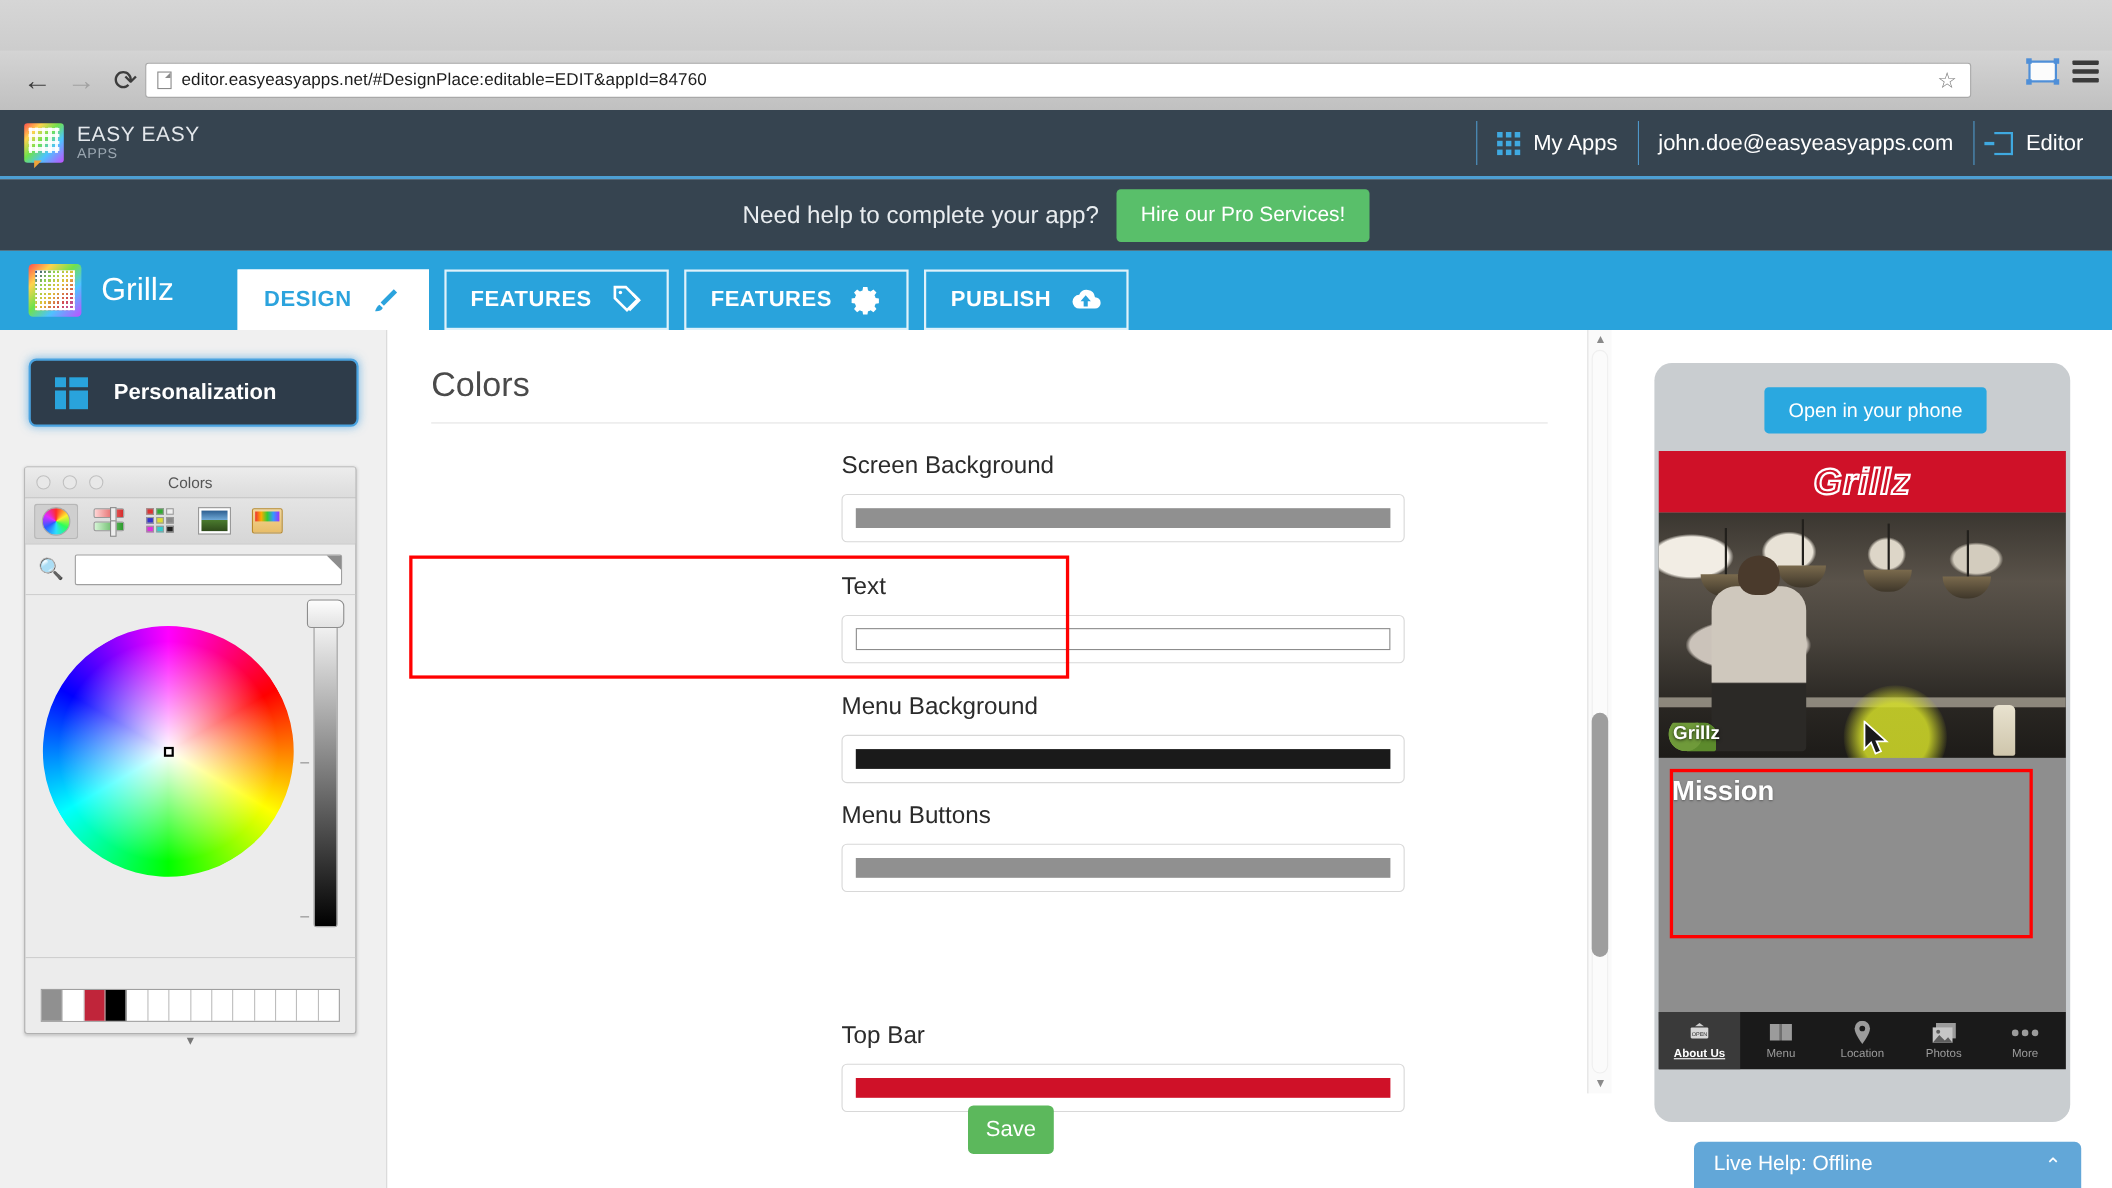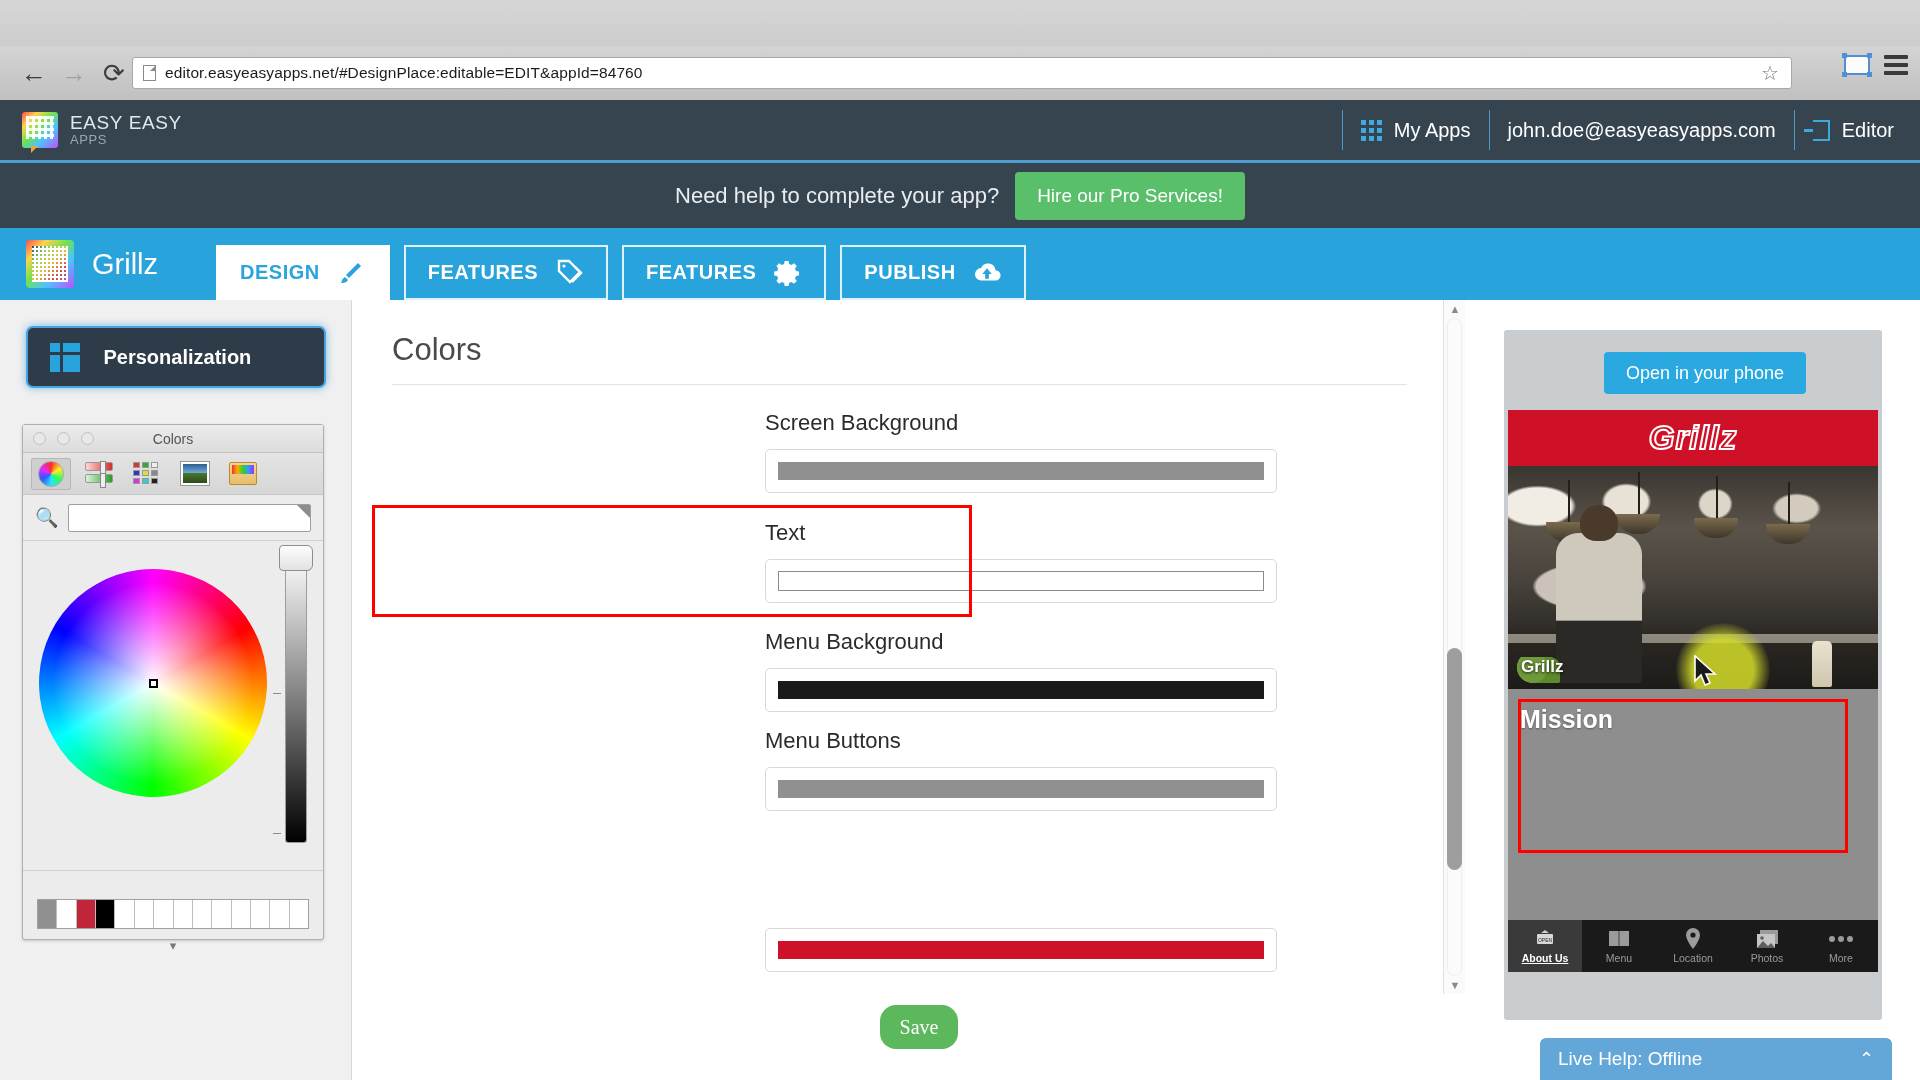--- a/index.html
+++ b/index.html
@@ -263,43 +263,42 @@
   .swatch { width:100%; height:18px; }
   .swatch.bordered { border:1px solid #8c8c8c; height:20px; }
 
   .highlight-box {
     position:absolute; left:372px; top:505px; width:600px; height:112px;
     border:3px solid #ff0000; pointer-events:none;
   }
 
   .save-btn {
     position:absolute; left:880px; top:1005px; width:78px; height:44px;
-    background:#5cb85c; color:#fff; font-size:20px; border:none; border-radius:16px;
+    background:#5cb85c; color:#fff; font-size:20px; border:none; border-radius:5px;
     cursor:pointer;
-    font-family:Liberation Serif, serif;
   }
 
   
   .main-scroll { position:absolute; left:1443px; top:300px; width:22px; height:694px;
     background:#fafafa; border-left:1px solid #e0e0e0; }
   .ms-arrow { width:22px; height:18px; display:flex; align-items:center; justify-content:center;
     font-size:11px; color:#8a8a8a; }
   .ms-arrow.bot { position:absolute; bottom:0; }
   .ms-track { position:absolute; top:18px; bottom:18px; left:3px; width:15px;
     background:#fbfbfb; border-radius:8px; border:1px solid #efefef; }
   .ms-thumb { position:absolute; top:348px; left:3px; width:15px; height:222px;
     background:#9e9e9e; border-radius:8px; }
 
   
   .preview-panel {
     position:absolute; top:300px; left:1466px; width:454px; height:780px; background:#fff;
   }
   .phone-shell {
     position:absolute; left:38px; top:30px; width:378px; height:690px;
-    background:#c9cdd0; border-radius:3px;
+    background:#c9cdd0; border-radius:16px;
   }
   .open-phone-btn {
     position:absolute; left:100px; top:22px; width:202px; height:42px;
     background:#2aa8e0; color:#fff; font-size:18px; border:none; border-radius:4px; cursor:pointer;
   }
   .phone-screen { position:absolute; left:4px; top:80px; width:370px; height:562px; background:#8e8e8e; }
   .ps-header { height:56px; background:#cf1128; display:flex; align-items:center; justify-content:center; }
   .ps-logo { font-size:33px; font-style:italic; font-weight:bold; color:#cf1128;
     -webkit-text-stroke:2px #ffffff; letter-spacing:1px; }
   .ps-hero { position:relative; height:223px; overflow:hidden;
@@ -577,20 +576,21 @@
 
   <div class="field-group" style="top:428px">
     <div class="field-label">Menu Buttons</div>
     <div class="color-input">
       <div class="swatch" style="background:#909090"></div>
     </div>
   </div>
 
 
   <div class="field-group" style="top:628px">
+    <div class="field-label">Top Bar</div>
     <div class="color-input">
       <div class="swatch" style="background:#cf1128"></div>
     </div>
   </div>
 </div>
 
 <div class="highlight-box"></div>
 
 <button class="save-btn">Save</button>
 

